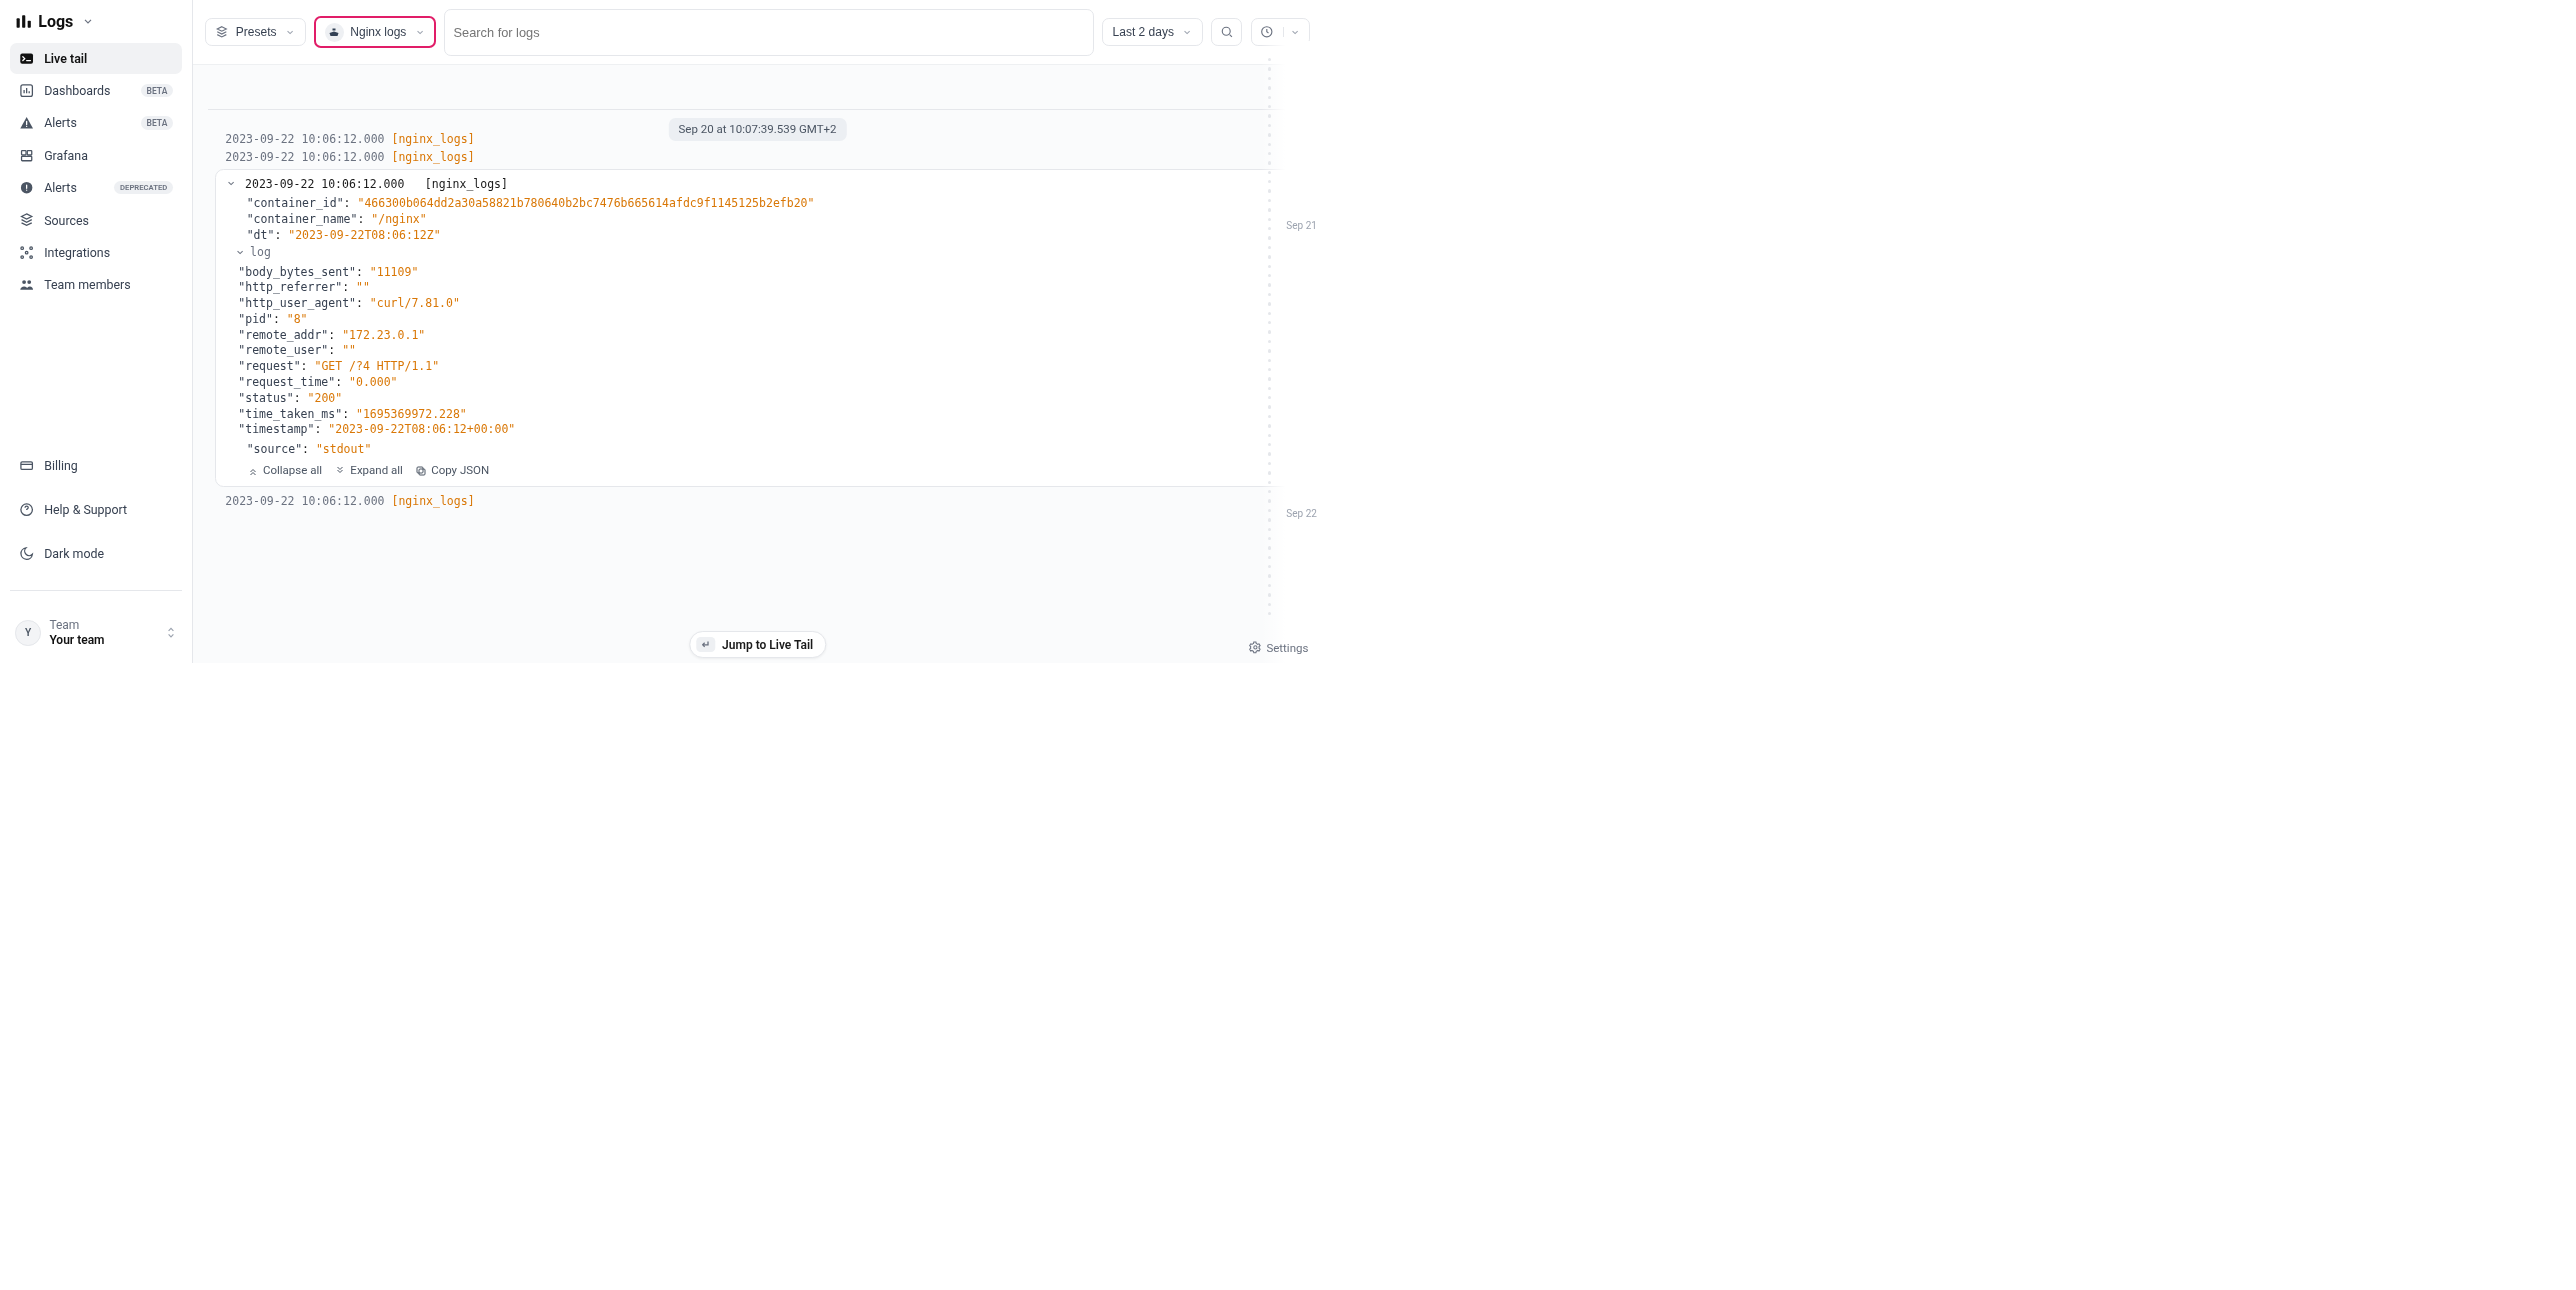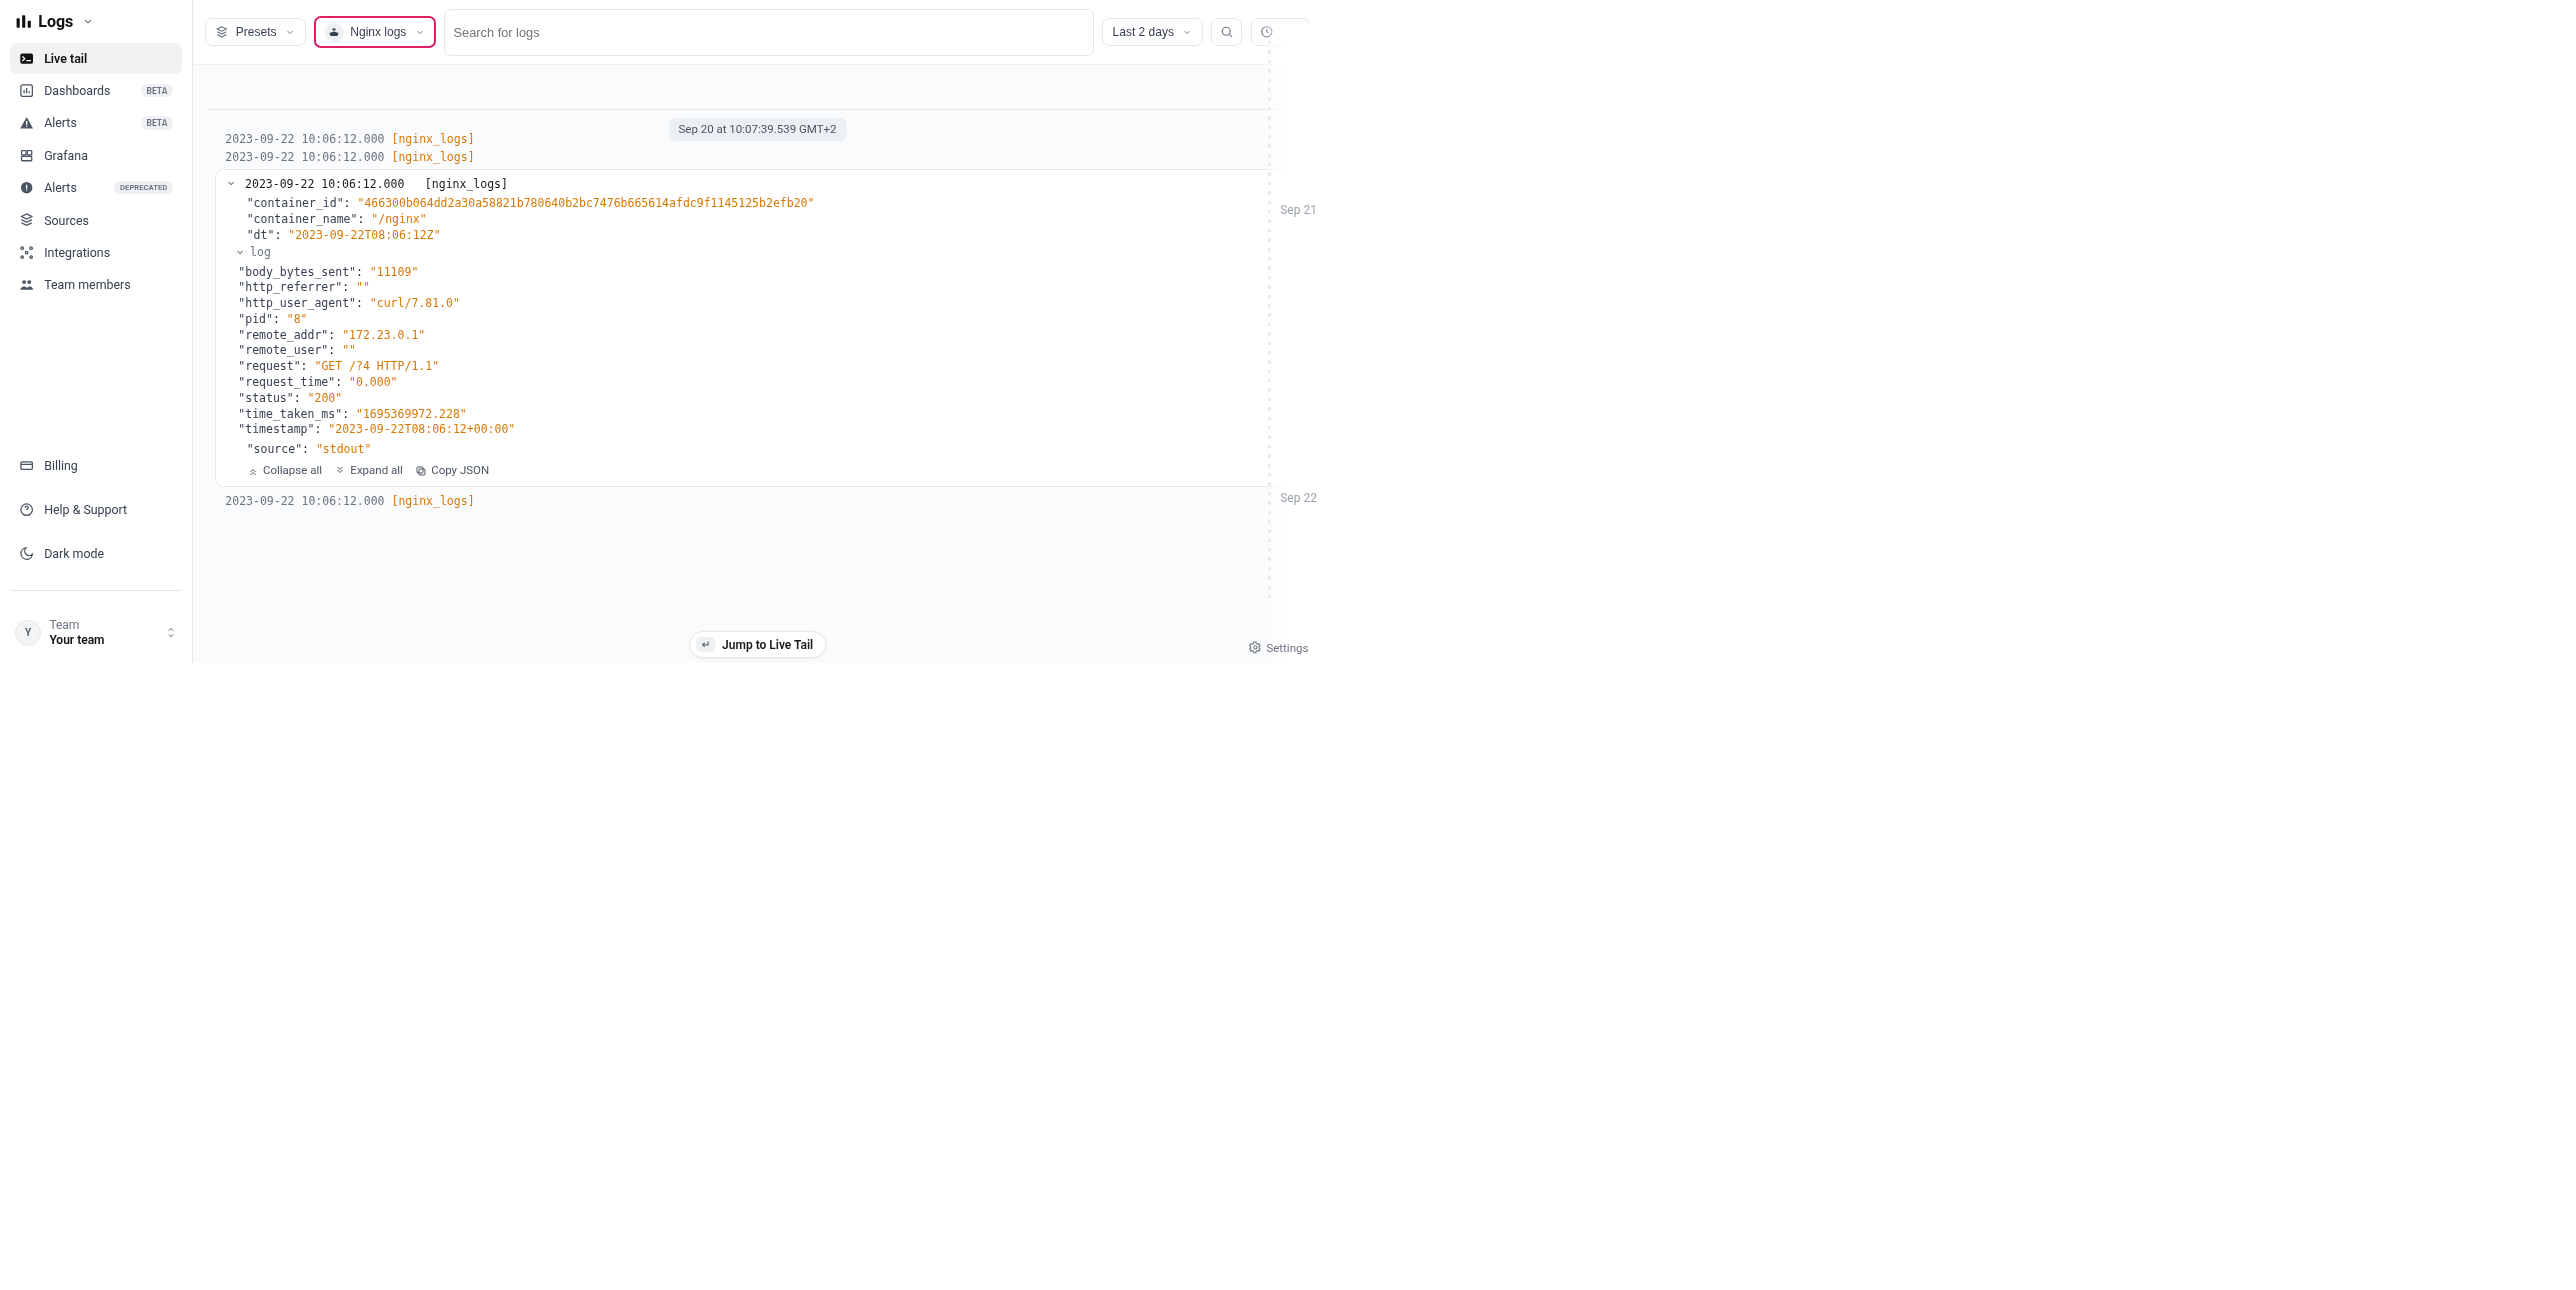--- a/index.html
+++ b/index.html
@@ -131,24 +131,24 @@
   .sub-toggle { display:flex; align-items:center; gap:5.1px; color:#6b7280; padding:1.7px 0 1.7px 8.5px; cursor:pointer; }
   .card-actions {
     display:flex; align-items:center; gap:12px;
     padding:6.8px 0 0 20.4px; color:#4b5563; font-size:11.5px;
   }
   .card-actions .act { display:flex; align-items:flex-end; gap:4.3px; cursor:pointer; }
   .card-actions .act svg { width:12px; height:12px; }
 
   
   .ruler {
-    position:absolute; right:0; top:24px; bottom:0;
+    position:absolute; right:0; top:41px; bottom:0;
     width:61px; display:flex; flex-direction:column;
     align-items:flex-end; padding:17px 5.1px;
-    font-size:12px; color:#9ca3af;
+    font-size:10px; color:#9ca3af;
     pointer-events:none;
     background:linear-gradient(to left, #fff 60%, rgba(255,255,255,0));
   }
   .ruler .tick-col {
     position:absolute; right:51px; top:17px; bottom:17px;
     display:flex; flex-direction:column; gap:6px;
   }
   .ruler .tick-col span { width:3.4px; height:3.4px; border-radius:50%; background:#e5e7eb; display:block; }
   .ruler .marker { position:absolute; right:5.1px; }
   .ruler .m1 { top:179px; }

